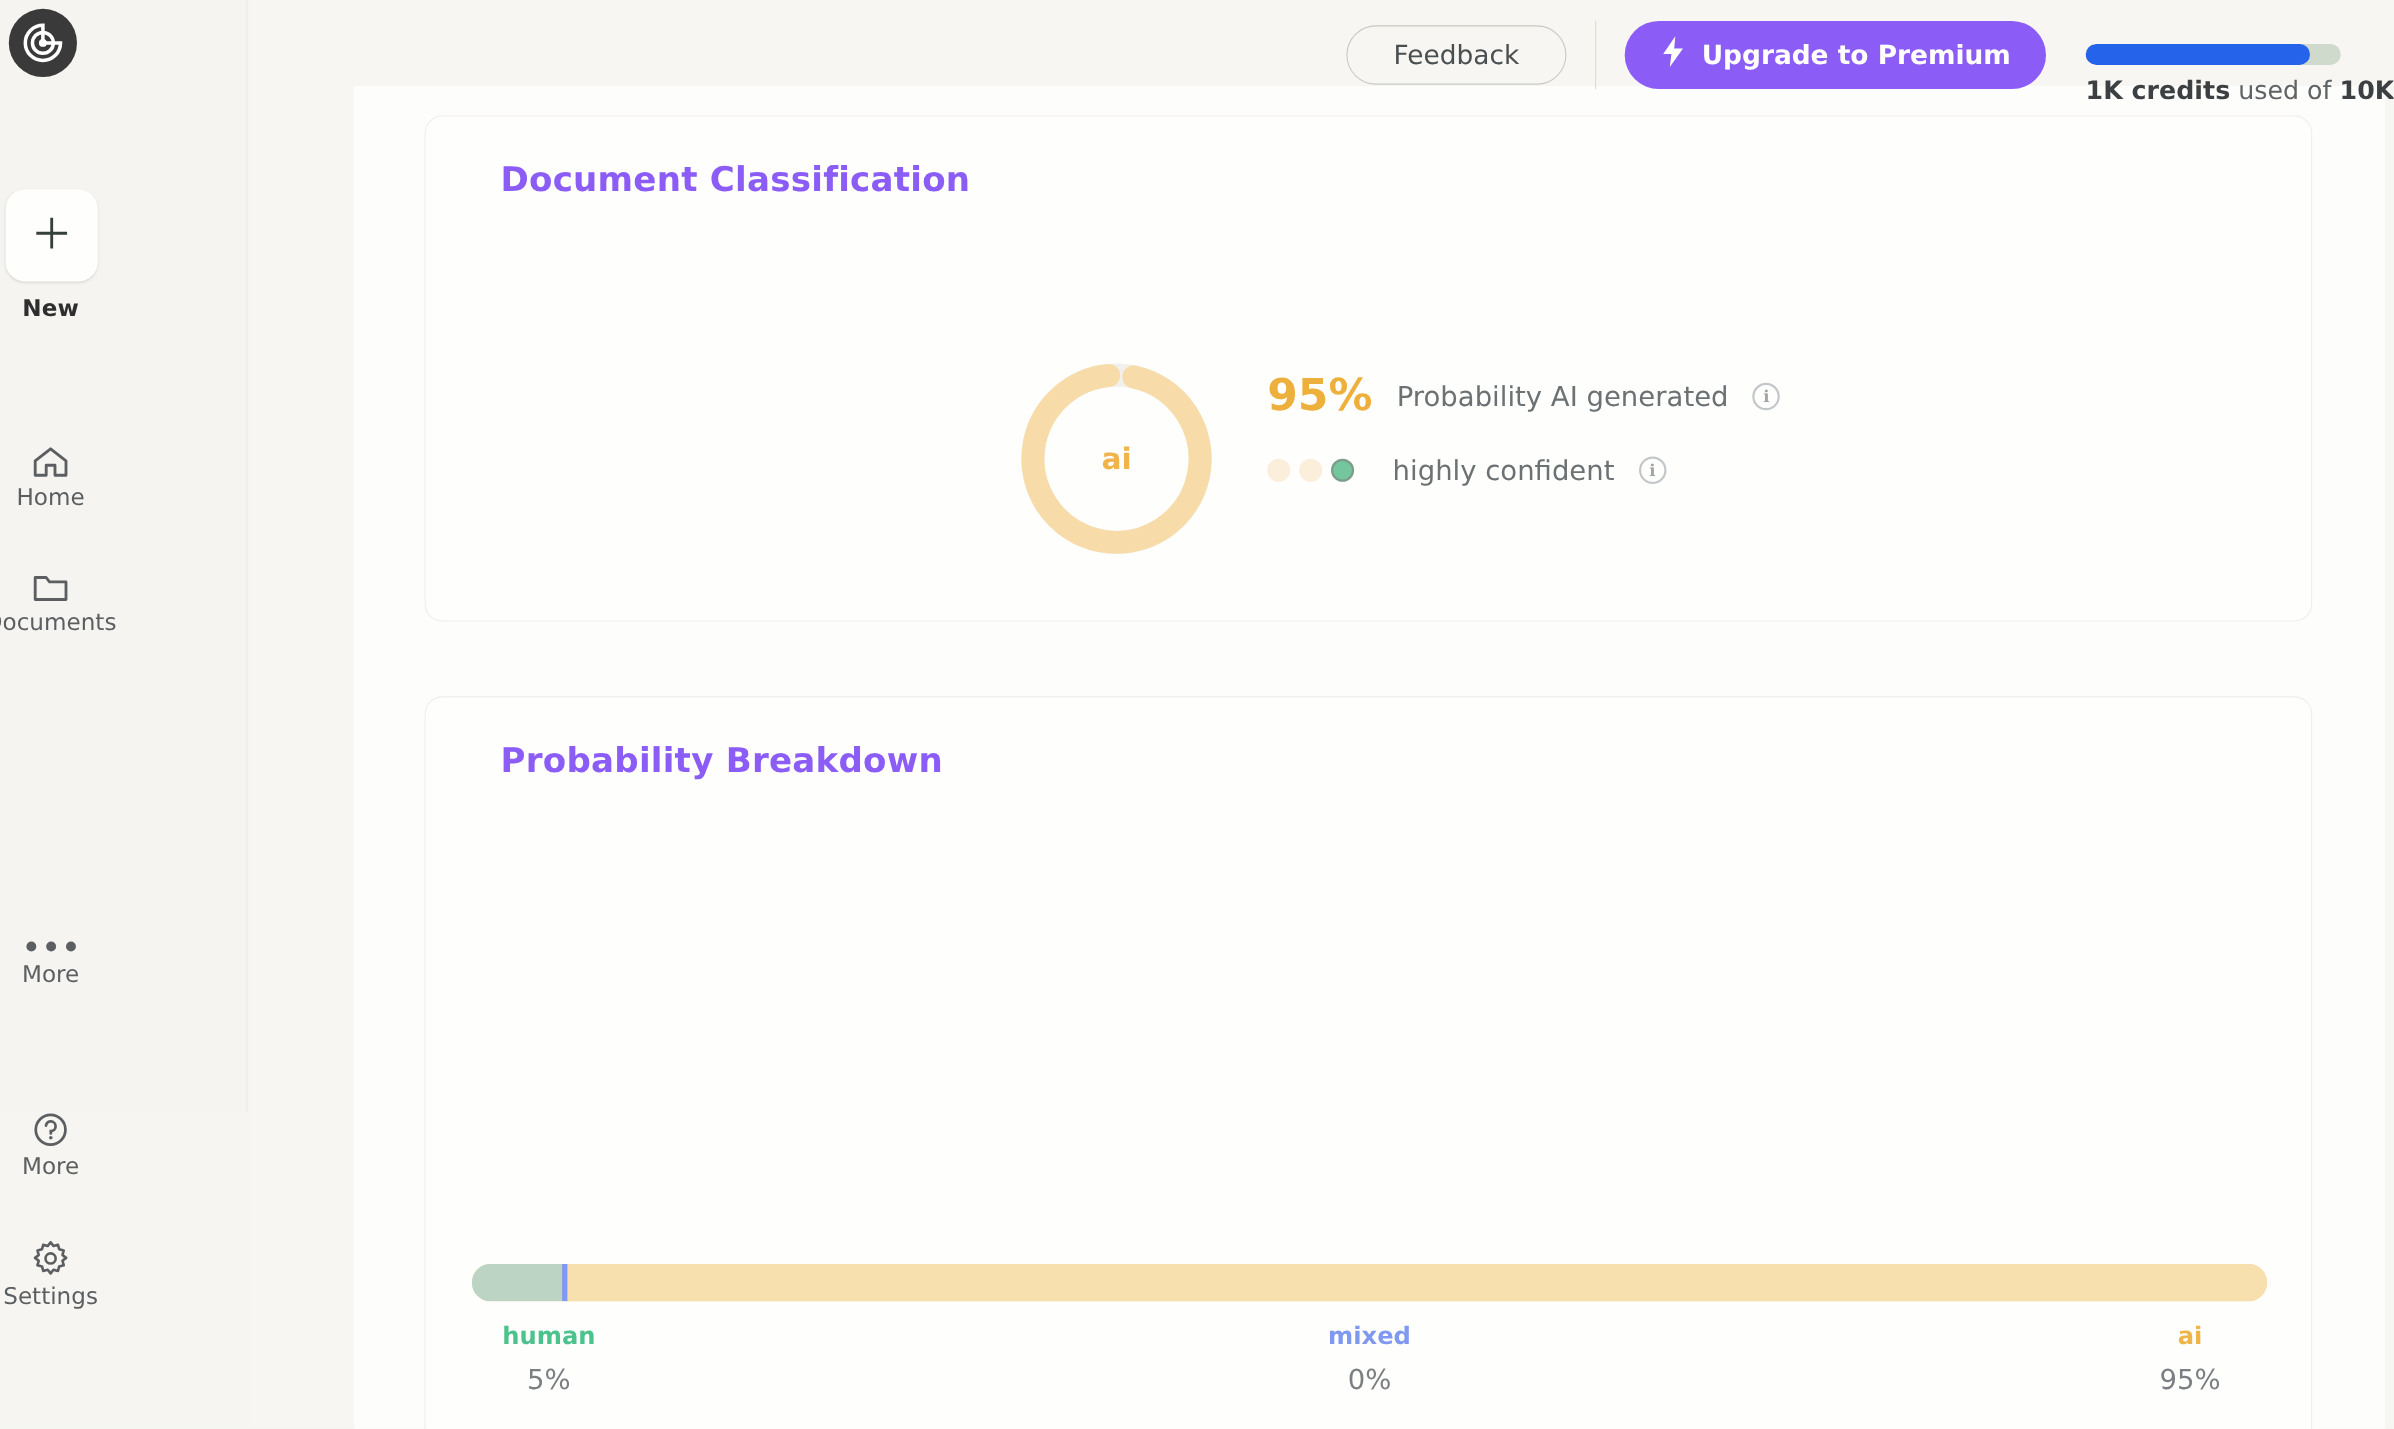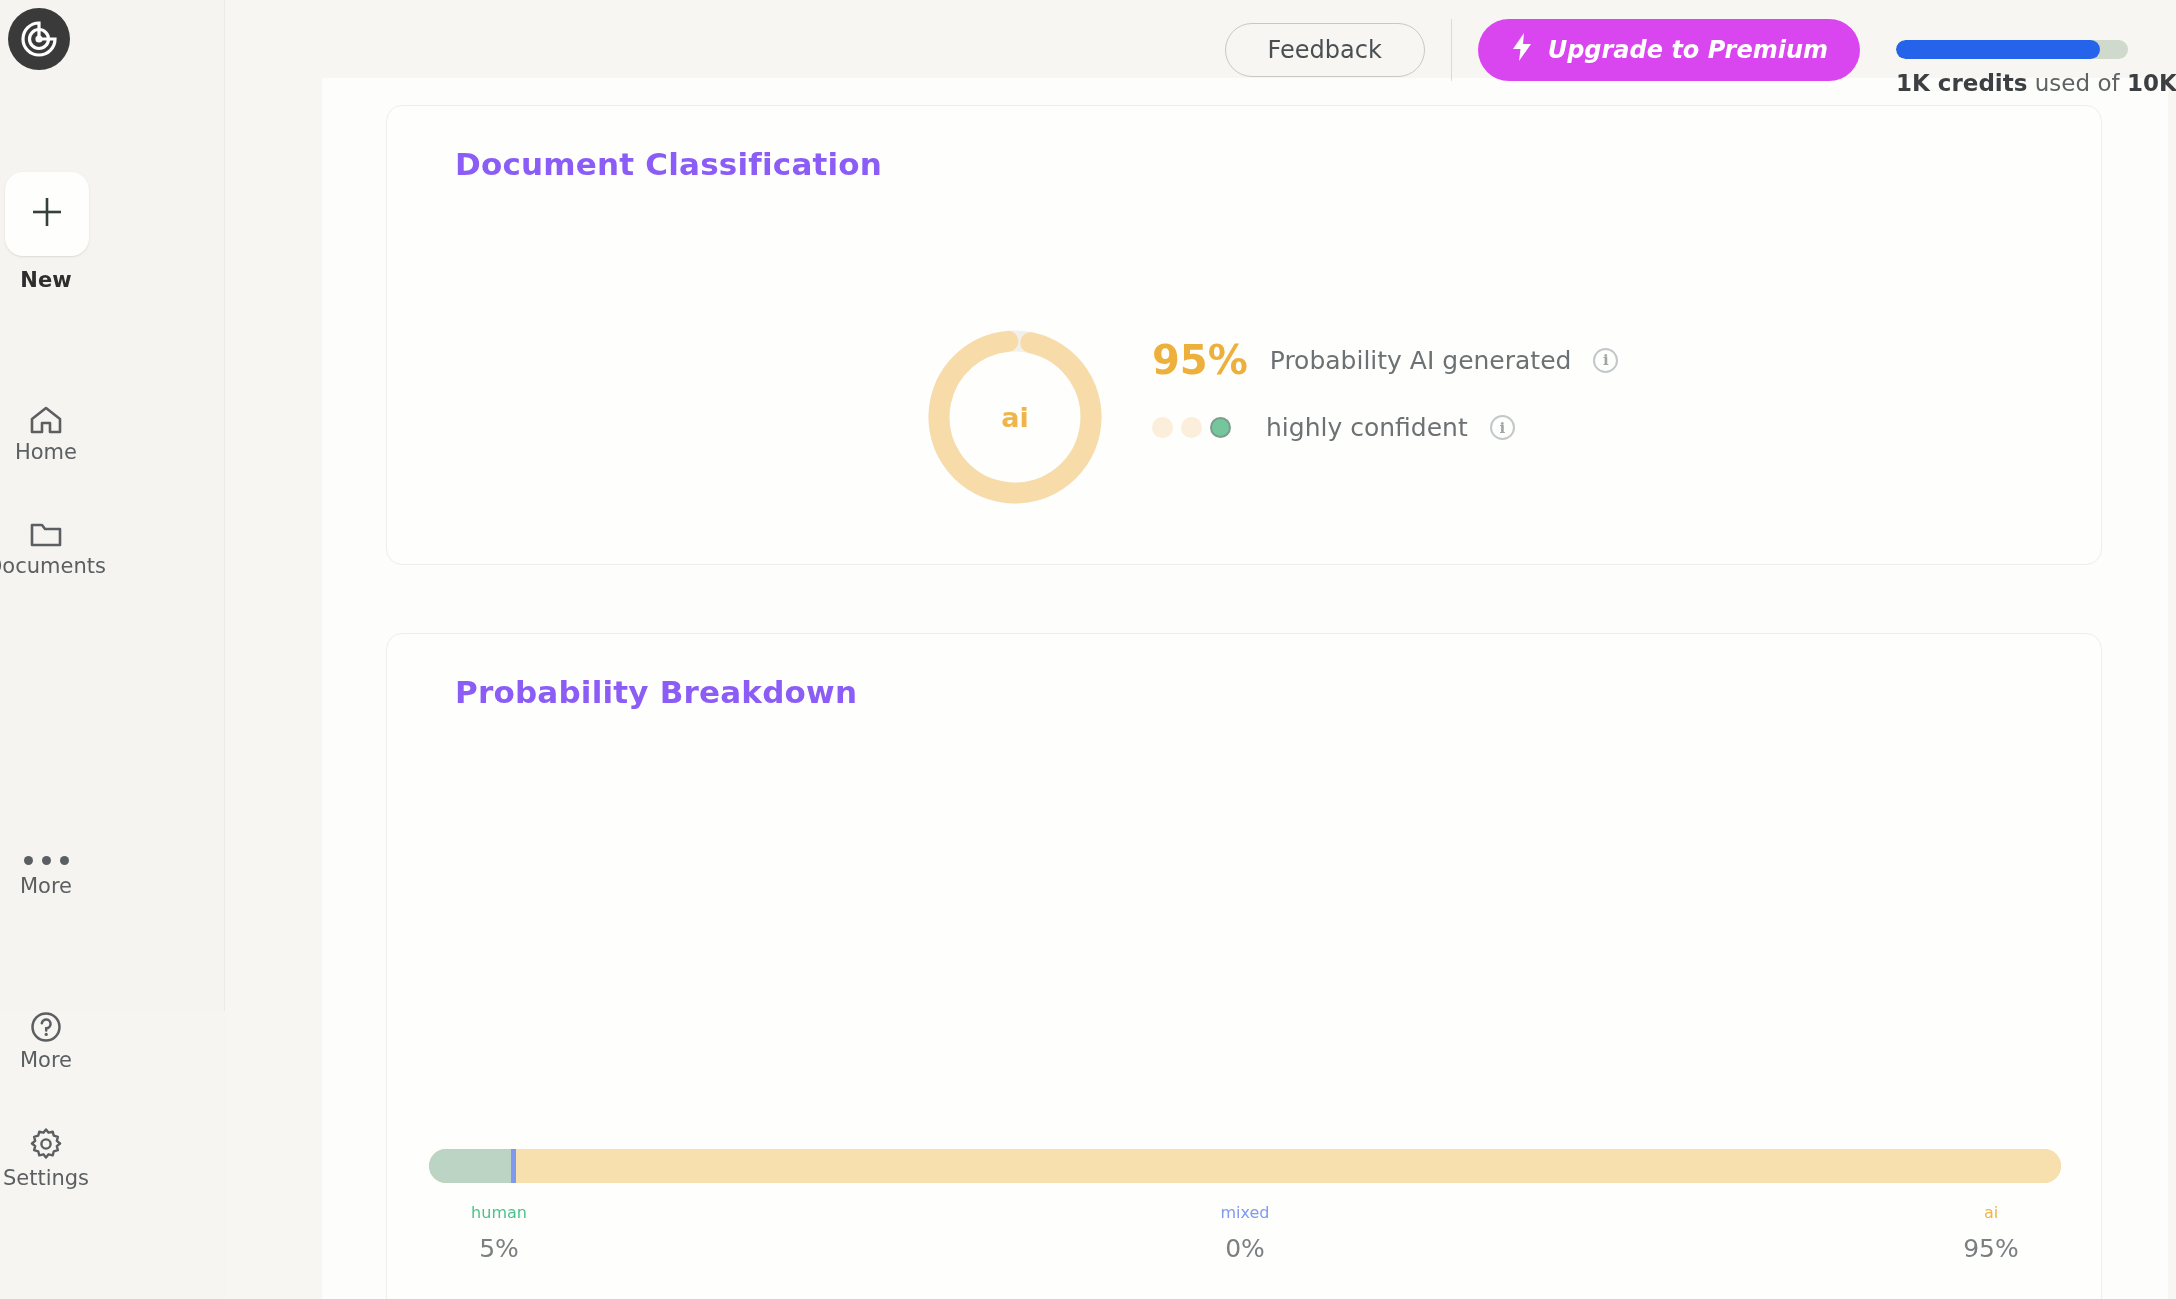--- a/index.html
+++ b/index.html
@@ -89,28 +89,27 @@
     cursor: pointer;
   }
   .hdr-divider {
     width: 1px; height: 62px;
     background: #dddbd4;
     margin: 0 26px;
   }
   .upgrade-btn {
     height: 62px;
     border: none; border-radius: 34px;
-    background: #d946ef;
+    background: #8b5cf6;
     color: #ffffff;
     font-size: 24px; font-weight: 700;
     padding: 0 32px;
     display: flex; align-items: center; gap: 14px;
     cursor: pointer;
     font-family: "DejaVu Sans", "Liberation Sans", sans-serif;
-    font-style: italic;
   }
   .credits {
     margin-left: 36px;
     width: 262px;
     display: flex; flex-direction: column; gap: 11px; align-items: flex-start; margin-top: 36px;
   }
   .credits-track {
     width: 232px; height: 19px;
     border-radius: 10px;
     background: #cfd9cc;
@@ -183,21 +182,21 @@
   }
   .seg-human { background: #bcd4c4; height: 100%; }
   .seg-mixed { background: #8099f0; height: 100%; }
   .seg-ai    { background: #f8dfae; height: 100%; flex: 1; }
   .bd-labels {
     display: flex; justify-content: space-between;
     margin-top: 20px;
   }
   .bd-col { display: flex; flex-direction: column; align-items: center; gap: 12px; width: 140px; }
   .bd-col:first-child { align-items: center; }
-  .bd-name { font-size: 16px; font-weight: 400; }
+  .bd-name { font-size: 22px; font-weight: 700; }
   .bd-name.human { color: #4cc28c; }
   .bd-name.mixed { color: #8099f0; }
   .bd-name.ai    { color: #efb44a; }
   .bd-val { font-size: 25px; color: #7b7f82; }
 </style>
 </head>
 <body>
 
 <div class="app">
 

